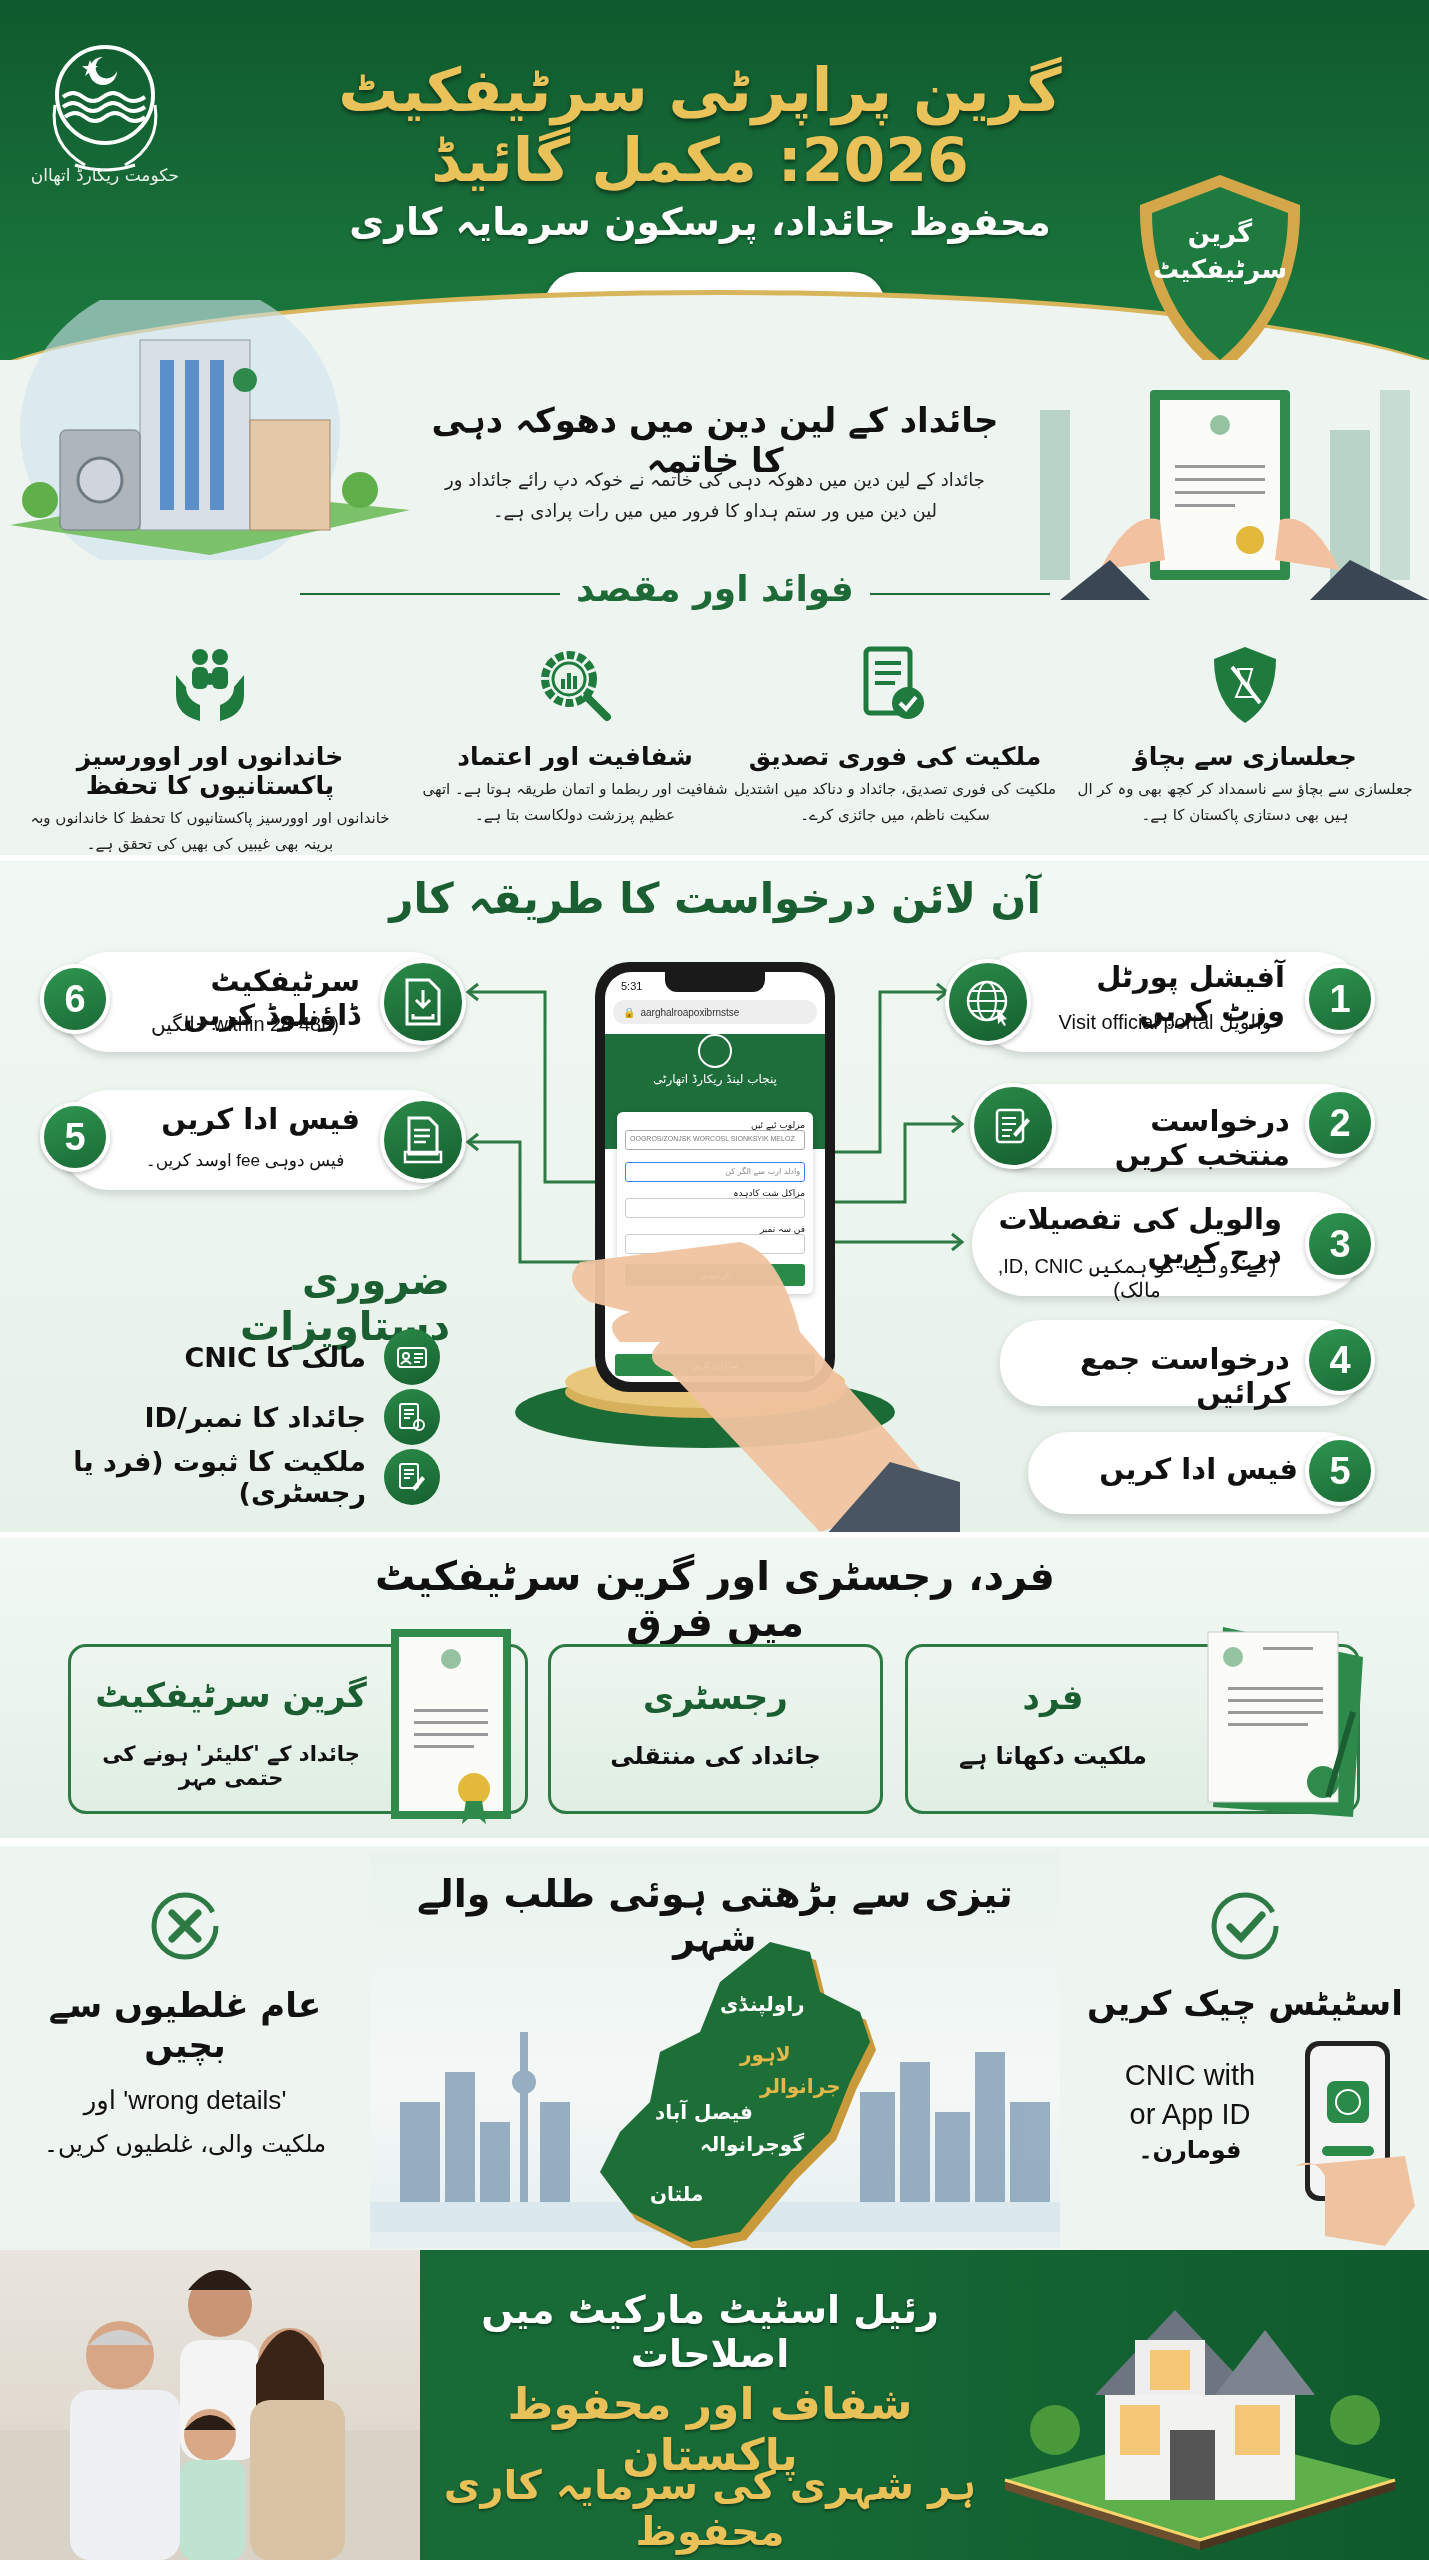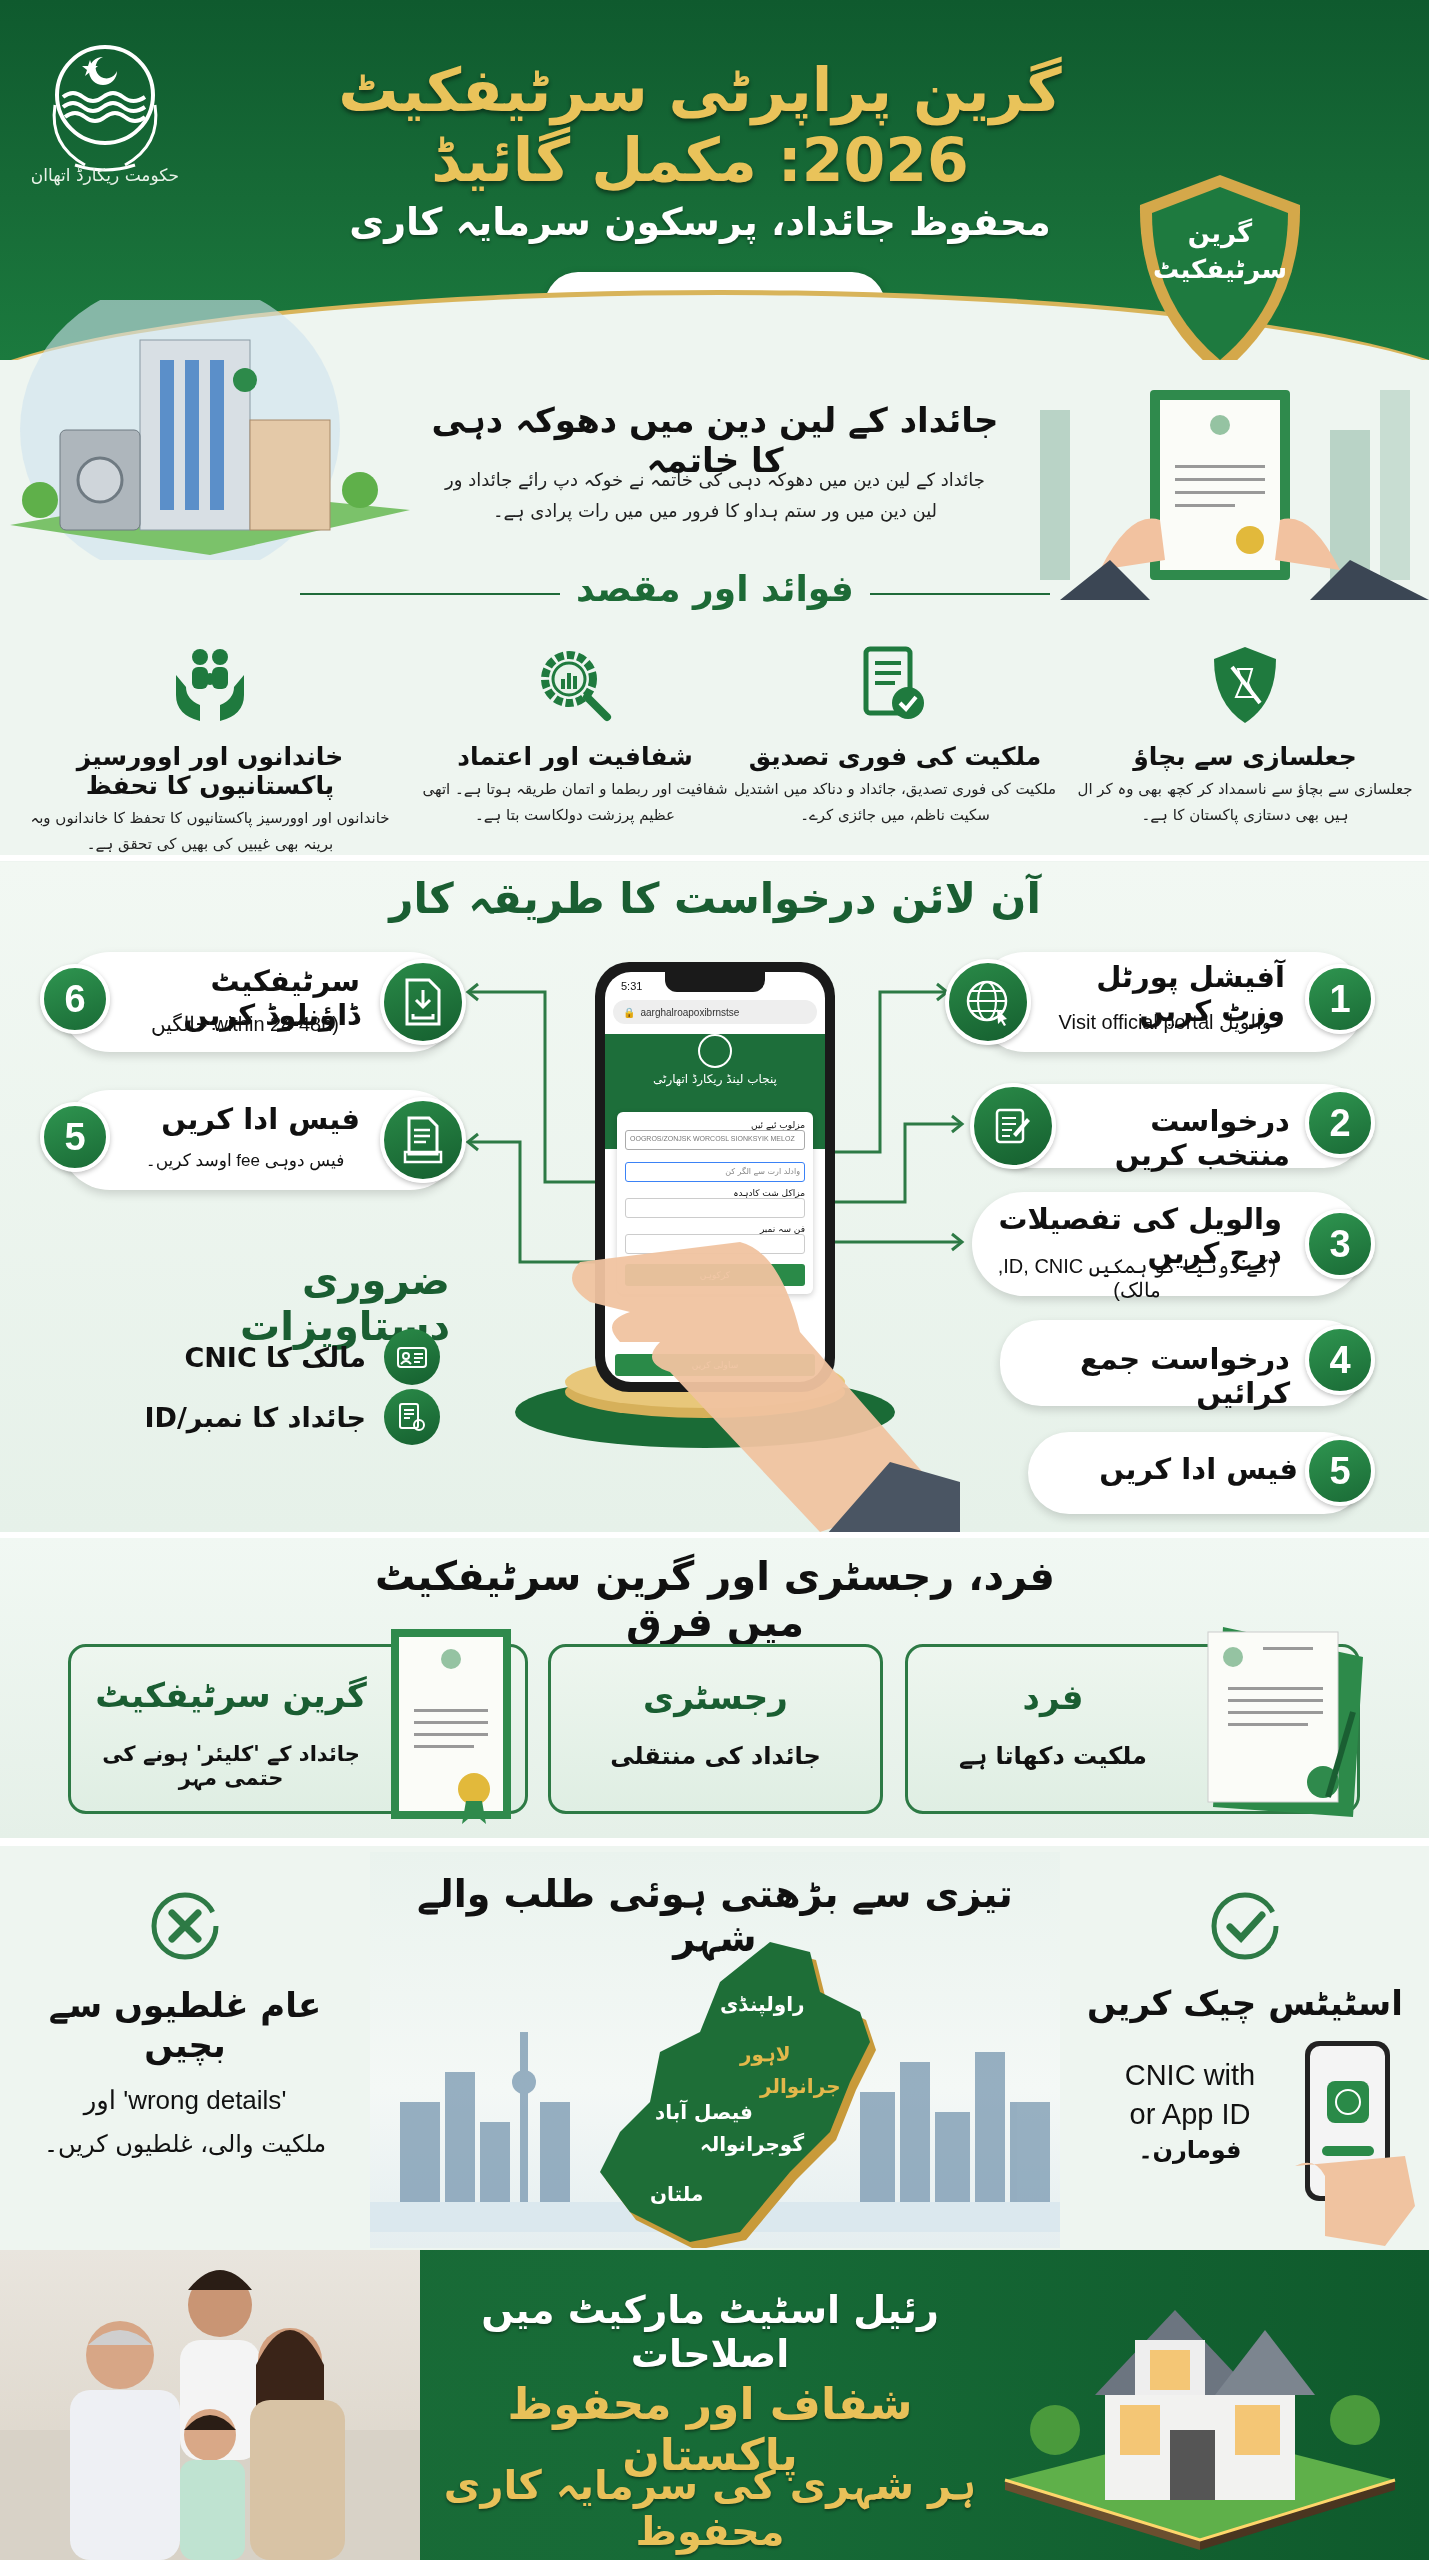--- a/index.html
+++ b/index.html
@@ -255,20 +255,30 @@
   <div class="doc" style="top:530px">
     <div class="di">
         <svg width="28" height="30" viewBox="0 0 28 30">
           <rect x="2" y="2" width="18" height="24" rx="2" fill="none" stroke="#fff" stroke-width="2"></rect>
           <path d="M6 8 h10 M6 12 h10 M6 16 h6" stroke="#fff" stroke-width="2"></path>
           <circle cx="21" cy="23" r="5" fill="none" stroke="#fff" stroke-width="2"></circle>
         </svg>
       </div>
     <span>جائداد کا نمبر/ID</span>
   </div>
+  <div class="doc" style="top:590px;left:60px;width:380px">
+    <div class="di">
+        <svg width="28" height="30" viewBox="0 0 28 30">
+          <rect x="2" y="2" width="18" height="24" rx="2" fill="none" stroke="#fff" stroke-width="2"></rect>
+          <path d="M6 8 h10 M6 12 h10 M6 16 h6" stroke="#fff" stroke-width="2"></path>
+          <path d="M14 26 l10 -12 l3 3 l-10 12 z" fill="#fff"></path>
+        </svg>
+      </div>
+    <span>ملکیت کا ثبوت (فرد یا رجسٹری)</span>
+  </div>
 
   <svg class="pedestal" viewBox="0 0 390 110">
     <ellipse cx="195" cy="70" rx="190" ry="36" fill="#1a6b36"></ellipse>
     <ellipse cx="195" cy="50" rx="140" ry="26" fill="#d6b05a"></ellipse>
     <ellipse cx="195" cy="40" rx="140" ry="26" fill="#e8c77a"></ellipse>
   </svg>
 
   <div class="phone">
     <div class="screen">
       <div style="height:28px;display:flex;align-items:center;padding:0 16px;font-size:11px;font-family:'Liberation Sans',sans-serif">

